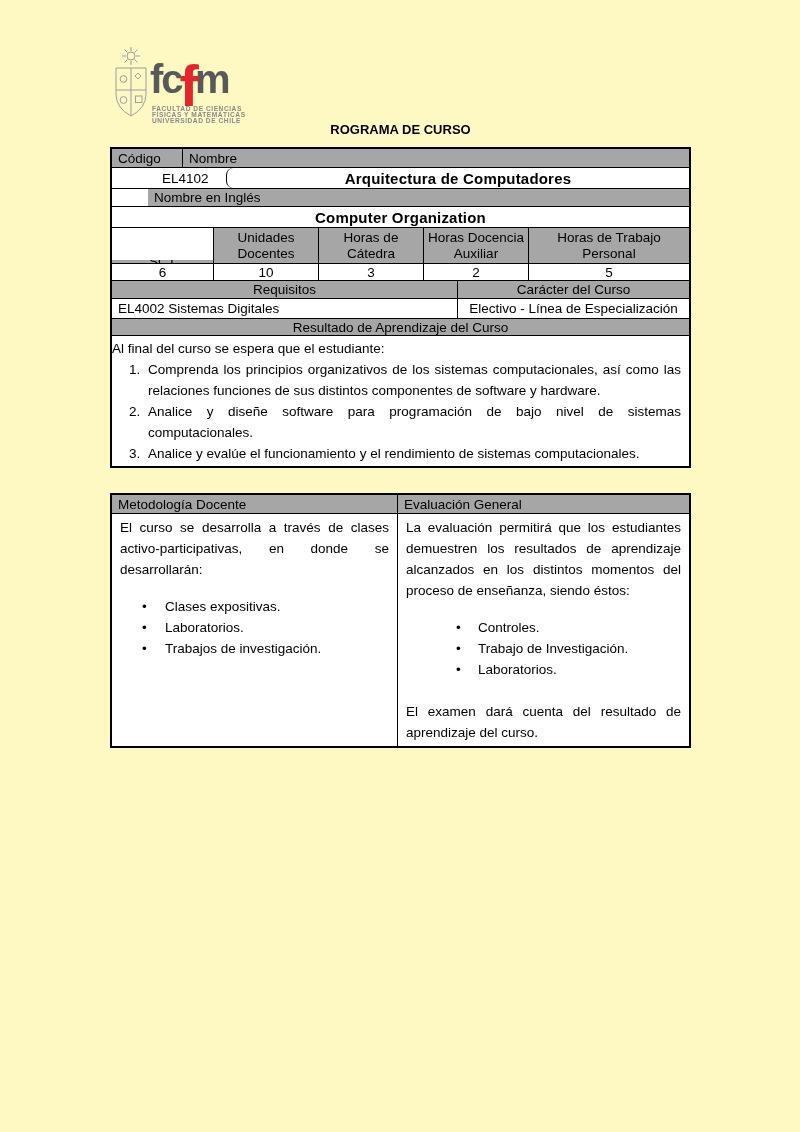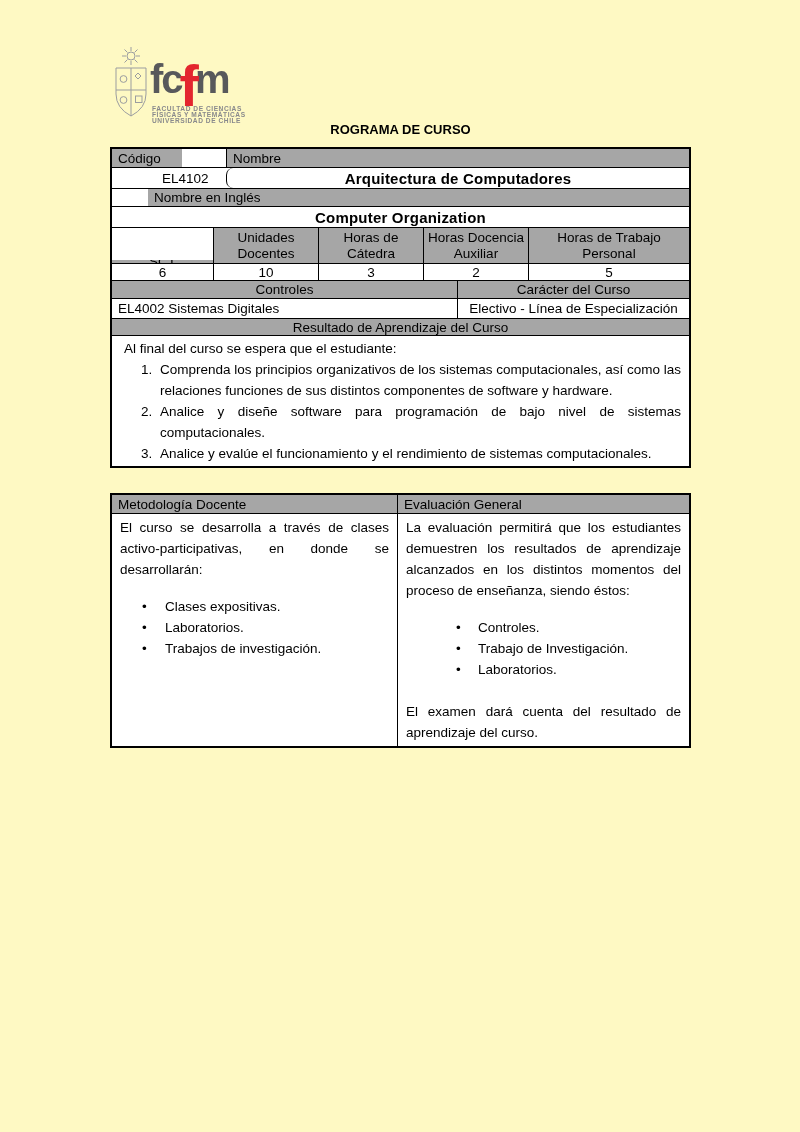--- a/index.html
+++ b/index.html
@@ -31,21 +31,21 @@
   .cell:first-child { border-left:none; }
   .gray { background:var(--header-gray, #a6a6a6); }
   .pad { padding:0 6px; }
   .fs { font-size:13.5px; }
   .ctr { justify-content:center; text-align:center; }
   .coursename { font-size:15px; font-weight:bold; letter-spacing:0.2px; }
 
   .hours-head { flex-direction:column; justify-content:center; text-align:center; line-height:16px; padding:1px 2px; }
 
   
-  .outcomes { display:block; padding:2px 8px 0 12px; font-size:13.5px; line-height:21px; }
+  .outcomes { display:block; padding:2px 8px 0 0; font-size:13.5px; line-height:21px; }
   .outcomes p { margin:0; }
   .outcomes ol { margin:0; padding-left:32px; }
   .outcomes li { text-align:justify; padding-left:4px; }
 
   
   .body-cell { display:block; padding:3px 8px; font-size:13.5px; line-height:21px; }
   .body-cell p { margin:0; text-align:justify; }
   .blist { margin:16px 0 0 0; padding:0; list-style:none; }
   .blist li { position:relative; line-height:21px; text-align:left; }
   .blist.left-indent li  { padding-left:45px; }
@@ -88,21 +88,21 @@
     <div class="faculty-text">
       <div>FACULTAD DE CIENCIAS</div>
       <div>FÍSICAS Y MATEMÁTICAS</div>
       <div>UNIVERSIDAD DE CHILE</div>
     </div>
   </div>
 
   <div class="doc-title">ROGRAMA DE CURSO</div>
 
   <div class="t t1">
-    <div class="row" style="height:18px;gap:44px;">
+    <div class="row" style="height:18px;">
       <div class="cell gray pad fs" style="width:70px;">Código</div>
       <div class="cell gray pad fs" style="flex:1;">Nombre</div>
     </div>
     <div class="row" style="height:21px;">
       <div class="cell pad fs" style="width:70px;margin-left:44px;">EL4102</div>
       <div class="cell ctr coursename" style="flex:1;border-radius:7px;">Arquitectura de Computadores</div>
     </div>
     <div class="row" style="height:18px;padding-left:36px;">
       <div class="cell gray pad fs" style="flex:1;">Nombre en Inglés</div>
     </div>
@@ -117,21 +117,21 @@
       <div class="cell gray fs hours-head" style="flex:1;">Horas de Trabajo Personal</div>
     </div>
     <div class="row" style="height:17px;">
       <div class="cell ctr fs" style="width:101px;">6</div>
       <div class="cell ctr fs" style="width:105px;">10</div>
       <div class="cell ctr fs" style="width:105px;">3</div>
       <div class="cell ctr fs" style="width:105px;">2</div>
       <div class="cell ctr fs" style="flex:1;">5</div>
     </div>
     <div class="row" style="height:18px;">
-      <div class="cell gray ctr fs" style="width:345px;">Controles</div>
+      <div class="cell gray ctr fs" style="width:345px;">Requisitos</div>
       <div class="cell gray ctr fs" style="flex:1;">Carácter del Curso</div>
     </div>
     <div class="row" style="height:20px;">
       <div class="cell pad fs" style="width:345px;">EL4002 Sistemas Digitales</div>
       <div class="cell ctr fs" style="flex:1;">Electivo - Línea de Especialización</div>
     </div>
     <div class="row" style="height:17px;">
       <div class="cell gray ctr fs" style="flex:1;">Resultado de Aprendizaje del Curso</div>
     </div>
     <div class="row" style="height:131px;">

